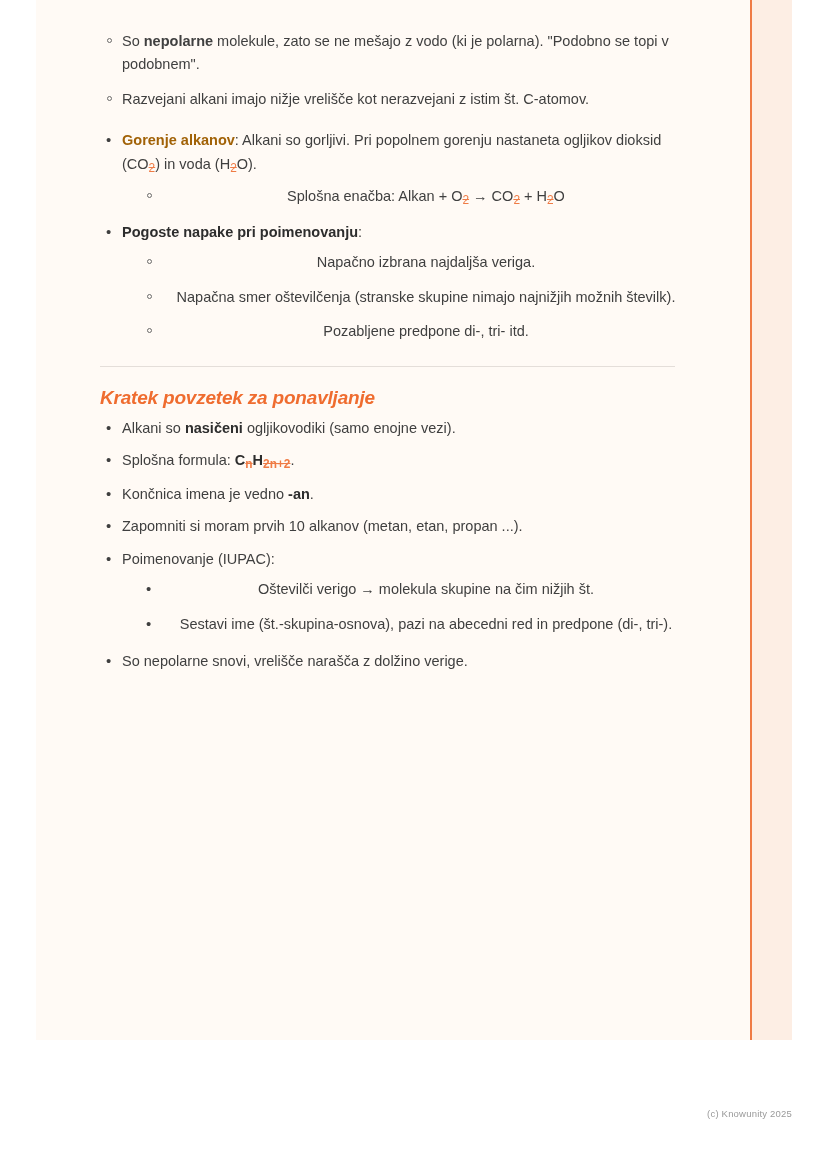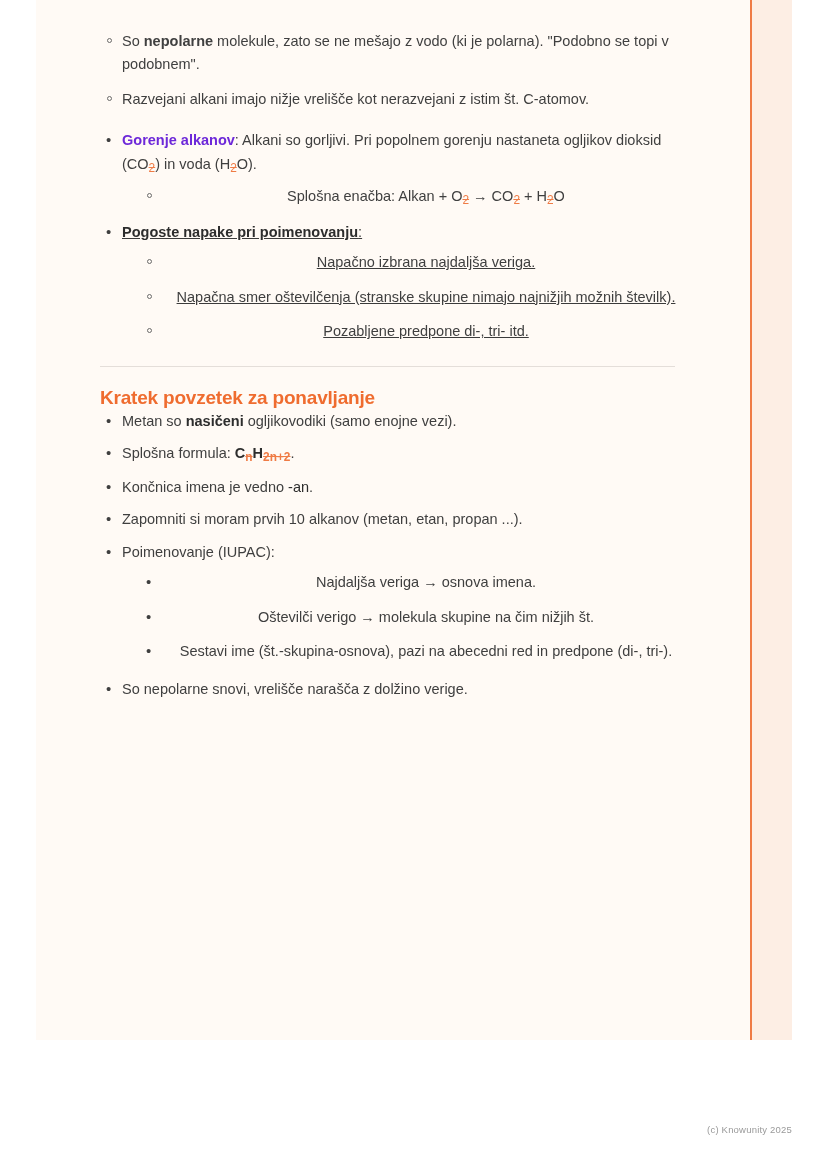--- a/index.html
+++ b/index.html
@@ -120,27 +120,28 @@
   .hr {
     border: none;
     border-top: 1px solid #e4ded9;
     margin: 22px 0 20px 0;
     width: 575px;
   }
   .section-title {
     color: #ef6c2f;
     font-size: 19px;
     font-weight: bold;
-    margin: 0 0 1px 0;
+    margin: 0 0 8px 0;
     letter-spacing: -0.2px;
+    font-style: italic;
   }
   .footer {
     position: absolute;
     right: 36px;
-    bottom: 36px;
+    bottom: 52px;
     font-size: 9.5px;
     color: #9a9a9a;
     letter-spacing: 0.2px;
     text-align: center;
   }
 </style>
 </head>
 <body>
 
 <div class="page">
@@ -149,51 +150,50 @@
 
   <div class="content">
 
     <ul class="lvl2">
       <li><span><span>So </span><span style="font-weight: bold; color: #404040;">nepolarne</span><span> molekule, zato se ne mešajo z vodo (ki je polarna). "Podobno se topi v podobnem".</span></span></li>
       <li><span><span>Razvejani alkani imajo nižje vrelišče kot nerazvejani z istim št. C-atomov.</span></span></li>
     </ul>
 
     <ul class="lvl1" style="margin-top:18px;">
       <li>
-        <span><span style="font-weight: bold; color: #6d28d9;">Gorenje alkanov</span><span>: Alkani so gorljivi. Pri popolnem gorenju nastaneta ogljikov dioksid (CO</span><span class="sub">2</span><span>) in voda (H</span><span class="sub">2</span><span>O).</span></span>
+        <span><span style="font-weight: bold; color: #a16207;">Gorenje alkanov</span><span>: Alkani so gorljivi. Pri popolnem gorenju nastaneta ogljikov dioksid (CO</span><span class="sub">2</span><span>) in voda (H</span><span class="sub">2</span><span>O).</span></span>
         <ul class="lvl2 nested">
           <li><span><span>Splošna enačba: Alkan + O</span><span class="sub">2</span><span> → CO</span><span class="sub">2</span><span> + H</span><span class="sub">2</span><span>O</span></span></li>
         </ul>
       </li>
     </ul>
 
-    <ul class="lvl1" style="margin-top:0;text-decoration:underline;">
+    <ul class="lvl1" style="margin-top:0;">
       <li>
         <span><span style="font-weight: bold; color: rgb(45, 45, 45);">Pogoste napake pri poimenovanju</span><span>:</span></span>
         <ul class="lvl2 nested">
           <li><span><span>Napačno izbrana najdaljša veriga.</span></span></li>
           <li><span><span>Napačna smer oštevilčenja (stranske skupine nimajo najnižjih možnih številk).</span></span></li>
           <li><span><span>Pozabljene predpone di-, tri- itd.</span></span></li>
         </ul>
       </li>
     </ul>
 
     <hr class="hr">
 
     <h2 class="section-title">Kratek povzetek za ponavljanje</h2>
 
     <ul class="lvl1 tight">
-      <li><span><span>Metan so </span><span style="font-weight: bold; color: rgb(45, 45, 45);">nasičeni</span><span> ogljikovodiki (samo enojne vezi).</span></span></li>
+      <li><span><span>Alkani so </span><span style="font-weight: bold; color: rgb(45, 45, 45);">nasičeni</span><span> ogljikovodiki (samo enojne vezi).</span></span></li>
       <li><span><span>Splošna formula: </span><span style="font-weight: bold; color: rgb(45, 45, 45);">C</span><span class="sub" style="font-weight: bold;">n</span><span style="font-weight: bold; color: rgb(45, 45, 45);">H</span><span class="sub" style="font-weight: bold;">2n+2</span><span>.</span></span></li>
-      <li><span><span>Končnica imena je vedno </span><span style="font-weight: normal; color: rgb(45, 45, 45);">-an</span><span>.</span></span></li>
+      <li><span><span>Končnica imena je vedno </span><span style="font-weight: bold; color: rgb(45, 45, 45);">-an</span><span>.</span></span></li>
       <li><span><span>Zapomniti si moram prvih 10 alkanov (metan, etan, propan ...).</span></span></li>
       <li>
         <span><span>Poimenovanje (IUPAC):</span></span>
         <ul class="lvl2b nested">
-          <li><span><span>Najdaljša veriga → osnova imena.</span></span></li>
           <li><span><span>Oštevilči verigo → molekula skupine na čim nižjih št.</span></span></li>
           <li><span><span>Sestavi ime (št.-skupina-osnova), pazi na abecedni red in predpone (di-, tri-).</span></span></li>
         </ul>
       </li>
       <li style="margin-top:14px;"><span><span>So nepolarne snovi, vrelišče narašča z dolžino verige.</span></span></li>
     </ul>
 
   </div>
 </div>
 

